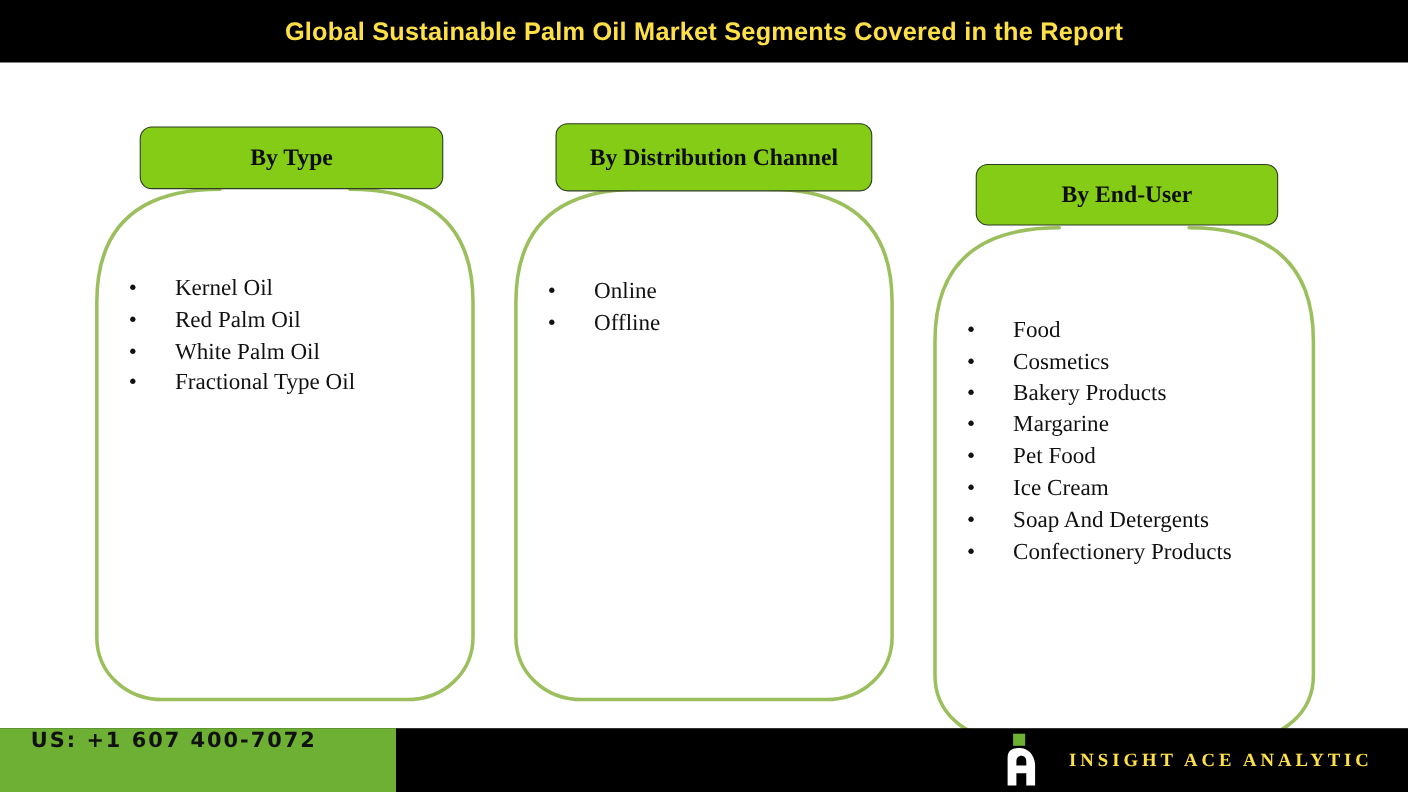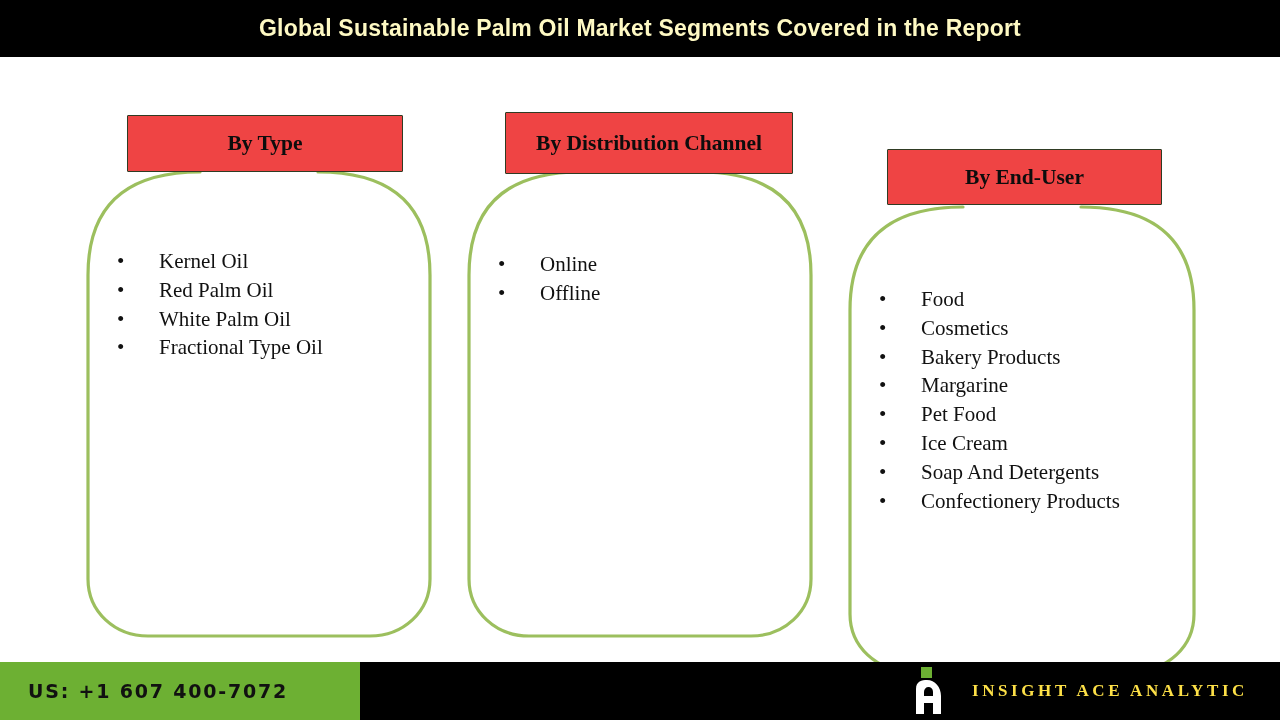--- a/index.html
+++ b/index.html
@@ -21,21 +21,21 @@
     left: 0;
     top: 0;
     width: 1280px;
     height: 57px;
     background: #000000;
     display: flex;
     align-items: center;
     justify-content: center;
   }
   .title-text {
-    color: #fef9c3;
+    color: #fde047;
     font-family: "Liberation Sans", sans-serif;
     font-weight: bold;
     font-size: 23px;
     letter-spacing: 0.2px;
     white-space: nowrap;
   }
 
   
   .canvas {
     position: absolute;
@@ -55,23 +55,23 @@
     left: 0;
     top: 0;
     width: 100%;
     height: 100%;
     overflow: visible;
     pointer-events: none;
   }
   .card-header {
     position: absolute;
     box-sizing: border-box;
-    background: #ef4444;
+    background: #84cc16;
     border: 1.3px solid #2f3b23;
-    border-radius: 1px;
+    border-radius: 11px;
     display: flex;
     align-items: center;
     justify-content: center;
     text-align: center;
     z-index: 3;
   }
   .card-header span {
     font-family: "Liberation Serif", serif;
     font-weight: bold;
     font-size: 21.5px;
@@ -128,21 +128,21 @@
     background: #000000;
   }
   .footer-phone-block {
     position: absolute;
     left: 0;
     top: 0;
     width: 360px;
     height: 58px;
     background: #6DB033;
     display: flex;
-    align-items: center;
+    align-items: flex-start;
   }
   .footer-phone-text {
     margin-left: 28px;
     font-family: "DejaVu Sans", sans-serif;
     font-weight: bold;
     font-size: 19px;
     letter-spacing: 1.8px;
     color: #111111;
     white-space: nowrap;
   }

